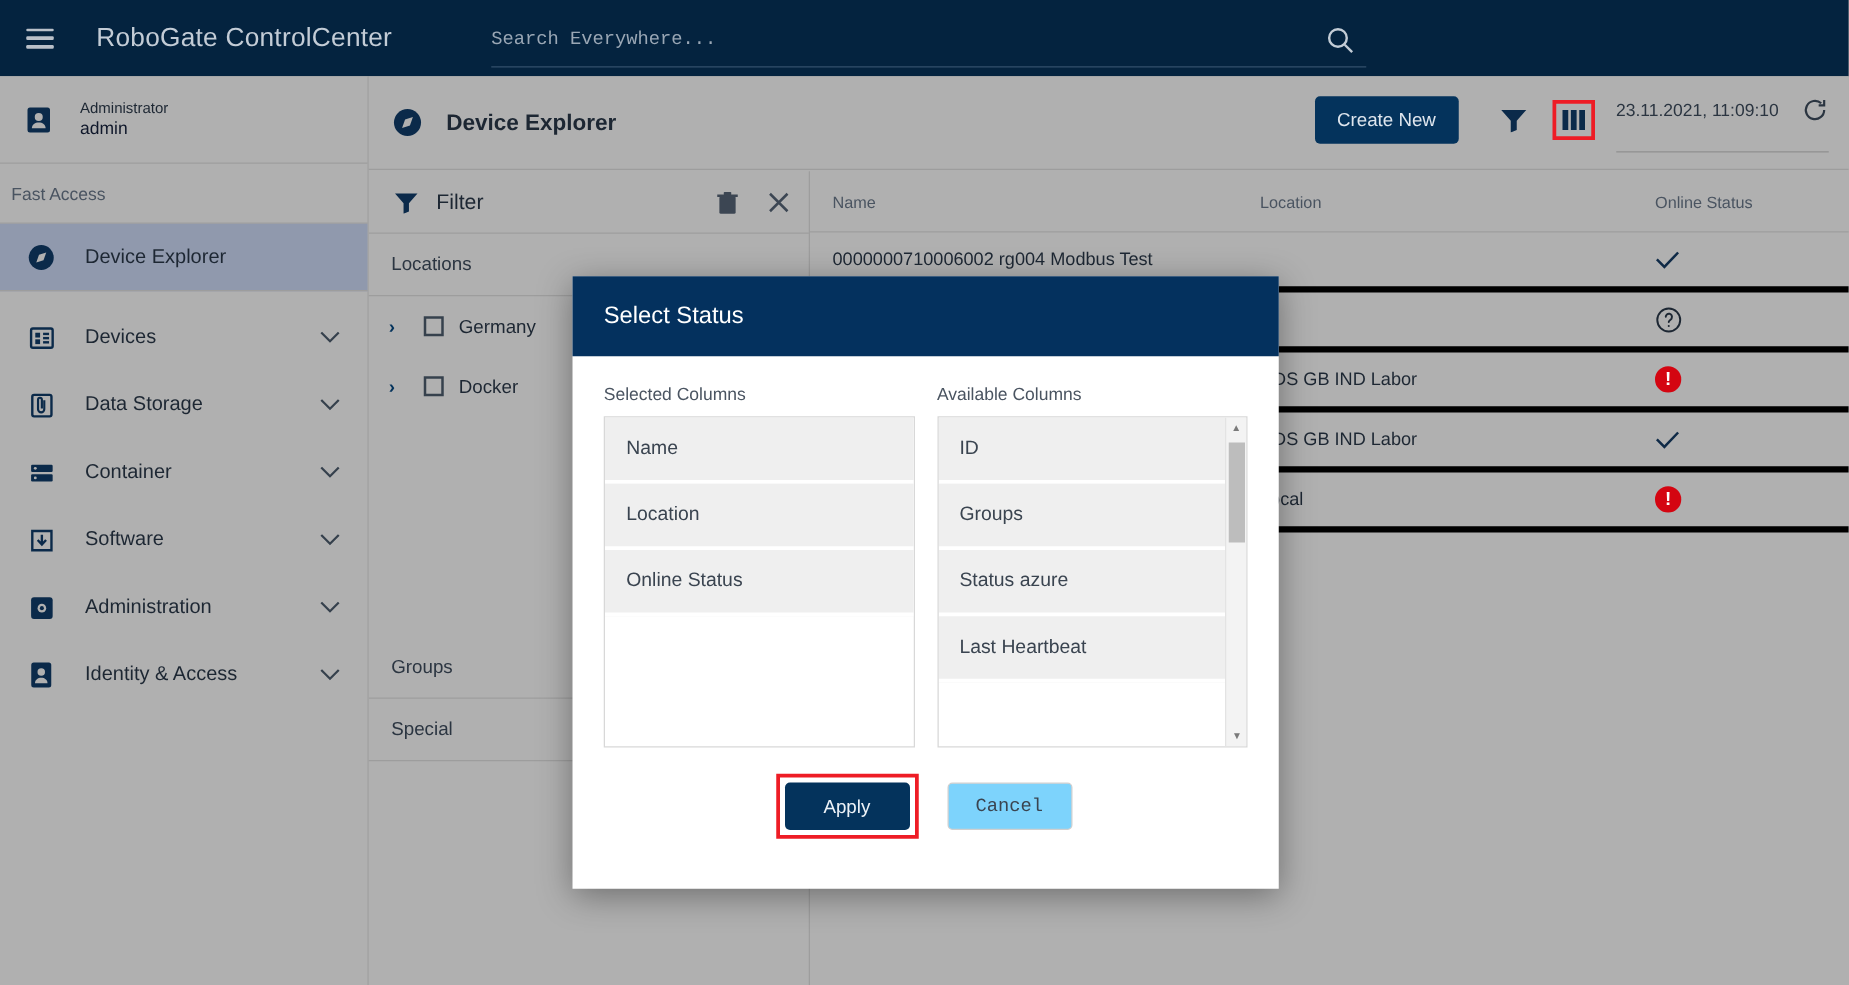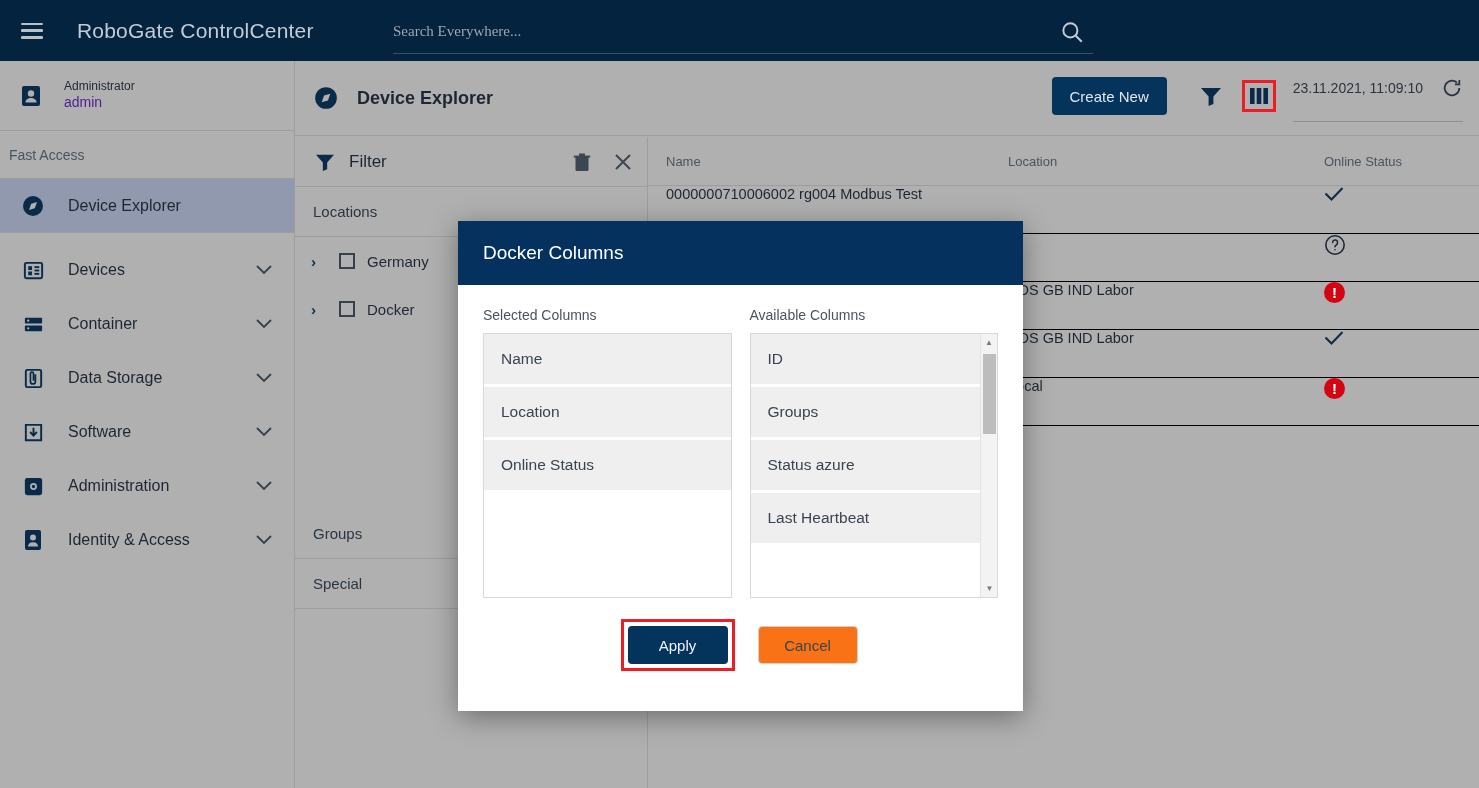--- a/index.html
+++ b/index.html
@@ -20,37 +20,37 @@
   .hamburger span { display:block; height: 2.5px; background: #b9c0c9; border-radius: 1px; }
   .brand {
     margin-left: 34px; color: #c3ccd6; font-size: 21px; letter-spacing: .2px;
   }
   .searchwrap {
     position: absolute; left: 393px; top: 10px; width: 700px; height: 44px;
     border-bottom: 1px solid #33506c; display: flex; align-items: center;
   }
   .searchwrap input {
     flex: 1; background: transparent; border: 0; outline: 0;
-    color: #c3ccd6; font-size: 15px; font-family: Liberation Serif, serif;
+    color: #c3ccd6; font-size: 15px; font-family: Liberation Mono, monospace;
   }
   .searchwrap input::placeholder { color: #9aa7b5; }
   .search-icon { width: 26px; height: 26px; margin-right: 8px; }
 
   
   .sidebar {
     position: absolute; left: 0; top: 61px; width: 295px; height: 727px;
     background: #b0b0b0; border-right: 1px solid #9d9d9d;
   }
   .user-block {
     height: 70px; display: flex; align-items: center;
     border-bottom: 1px solid #9d9d9d; padding-left: 20px;
   }
   .user-texts { margin-left: 22px; line-height: 1.25; }
   .user-name { font-size: 12px; color: #1d2733; }
-  .user-login { font-size: 14px; color: #4c1d95; }
+  .user-login { font-size: 14px; color: #0f172a; }
   .fast-access {
     height: 48px; display:flex; align-items:center; padding-left: 9px;
     font-size: 14px; color: #4a5461; border-bottom: 1px solid #9d9d9d;
   }
   .nav-item {
     height: 54px; display: flex; align-items: center; padding-left: 20px;
     font-size: 16px; color: #1d2733; cursor: pointer; position: relative;
   }
   .nav-item.active { background: #9099ad; border-bottom: 1px solid #9d9d9d; }
   .nav-item .nav-icon { width: 26px; display:flex; align-items:center; justify-content:center; }
@@ -113,21 +113,21 @@
   }
   .tree-row .twisty { width: 16px; color:#04335c; font-weight:bold; }
   .tree-row .tbox {
     width: 16px; height: 16px; border: 2px solid #36414d; margin: 0 12px 0 12px;
   }
   .tree-spacer { height: 176px; }
 
   
   .table-area { position: absolute; left: 353px; top: 76px; width: 831px; height: 651px; }
   .t-head { height: 49px; display:flex; align-items:center; border-bottom: 1px solid #9d9d9d; }
-  .t-row { height: 48px; display:flex; align-items:flex-start; border-bottom: 1px solid #000000; }
+  .t-row { height: 48px; display:flex; align-items:center; border-bottom: 5px solid #000000; }
   .c-name { width: 360px; padding-left: 18px; }
   .c-loc  { width: 276px; }
   .c-status { flex: 1; display:flex; justify-content: flex-start; padding-left: 40px; }
   .t-head .c-name, .t-head .c-loc, .t-head .c-status { font-size: 13px; color: #4a5461; }
   .t-row .c-name, .t-row .c-loc { font-size: 14.5px; color: #1d2733; }
   .badge-err {
     width: 21px; height: 21px; border-radius: 50%; background: #d40511;
     color: #fff; font-size: 15px; font-weight: bold; display:flex;
     align-items:center; justify-content:center; line-height: 1;
   }
@@ -162,22 +162,22 @@
   .sb-arrow { height: 17px; display:flex; align-items:center; justify-content:center; font-size: 8px; color: #7a7a7a; }
   .sb-arrow.down { position:absolute; bottom: 0; width: 17px; }
   .sb-thumb { position:absolute; left: 2px; top: 20px; width: 13px; height: 80px; background: #bdbdbd; }
   .modal-footer { display:flex; justify-content:center; align-items:center; gap: 26px; margin-top: 24px; }
   .btn-apply-wrap { outline: 3px solid #ee1c25; padding: 4px; }
   .btn-apply {
     background: #04335c; color: #eef3f8; border: 0; border-radius: 4px;
     height: 38px; width: 100px; font-size: 15px; font-family: inherit; cursor:pointer;
   }
   .btn-cancel {
-    background: #f97316; color: #3a4450; border: 1px solid #cfcfcf; border-radius: 4px;
-    height: 38px; width: 100px; font-size: 15px; font-family: Liberation Sans, sans-serif; cursor:pointer;
+    background: #7dd3fc; color: #3a4450; border: 1px solid #cfcfcf; border-radius: 4px;
+    height: 38px; width: 100px; font-size: 15px; font-family: Liberation Mono, monospace; cursor:pointer;
   }
   svg { display: block; }
 </style>
 </head>
 <body>
 
 <div class="app">
 
   <div class="topbar">
     <div class="hamburger">
@@ -242,42 +242,42 @@
       <span class="chev">
         <svg width="16" height="10" viewBox="0 0 16 10">
             <path d="M1 1l7 7 7-7" fill="none" stroke="#36414d" stroke-width="1.8"></path>
           </svg>
       </span>
     </div>
 
     <div class="nav-item">
       <span class="nav-icon">
         <svg width="23" height="23" viewBox="0 0 24 24">
+          <rect x="4" y="3" width="16" height="18" rx="1.5" fill="none" stroke="#0b2a4a" stroke-width="2"></rect>
+          <path d="M14 7.5v7.5a2.6 2.6 0 01-5.2 0V7a1.6 1.6 0 013.2 0v7.4" fill="none" stroke="#0b2a4a" stroke-width="1.8"></path>
+        </svg>
+      </span>
+      <span class="nav-label">Data Storage</span>
+      <span class="chev">
+        <svg width="16" height="10" viewBox="0 0 16 10">
+            <path d="M1 1l7 7 7-7" fill="none" stroke="#36414d" stroke-width="1.8"></path>
+          </svg>
+      </span>
+    </div>
+
+    <div class="nav-item">
+      <span class="nav-icon">
+        <svg width="23" height="23" viewBox="0 0 24 24">
           <rect x="3" y="5" width="18" height="6" rx="1" fill="#0b2a4a"></rect>
           <rect x="3" y="13" width="18" height="6" rx="1" fill="#0b2a4a"></rect>
           <circle cx="6.5" cy="8" r="1.2" fill="#b0b0b0"></circle>
           <circle cx="6.5" cy="16" r="1.2" fill="#b0b0b0"></circle>
         </svg>
       </span>
       <span class="nav-label">Container</span>
-      <span class="chev">
-        <svg width="16" height="10" viewBox="0 0 16 10">
-            <path d="M1 1l7 7 7-7" fill="none" stroke="#36414d" stroke-width="1.8"></path>
-          </svg>
-      </span>
-    </div>
-
-    <div class="nav-item">
-      <span class="nav-icon">
-        <svg width="23" height="23" viewBox="0 0 24 24">
-          <rect x="4" y="3" width="16" height="18" rx="1.5" fill="none" stroke="#0b2a4a" stroke-width="2"></rect>
-          <path d="M14 7.5v7.5a2.6 2.6 0 01-5.2 0V7a1.6 1.6 0 013.2 0v7.4" fill="none" stroke="#0b2a4a" stroke-width="1.8"></path>
-        </svg>
-      </span>
-      <span class="nav-label">Data Storage</span>
       <span class="chev">
         <svg width="16" height="10" viewBox="0 0 16 10">
             <path d="M1 1l7 7 7-7" fill="none" stroke="#36414d" stroke-width="1.8"></path>
           </svg>
       </span>
     </div>
 
     <div class="nav-item">
       <span class="nav-icon">
         <svg width="23" height="23" viewBox="0 0 24 24">
@@ -464,21 +464,21 @@
         <div class="c-name"></div>
         <div class="c-loc">Local</div>
         <div class="c-status">
           <span class="badge-err">!</span>
         </div>
       </div>
     </div>
   </div>
 
   <div class="modal-shadow">
-    <div class="modal-title">Docker Columns</div>
+    <div class="modal-title">Select Status</div>
 
     <div class="modal-body">
 
       <div class="col-block">
         <div class="col-label">Selected Columns</div>
         <div class="col-list">
           <div class="scroll-inner">
             <div class="list-item">Name</div>
             <div class="list-item">Location</div>
             <div class="list-item">Online Status</div>

